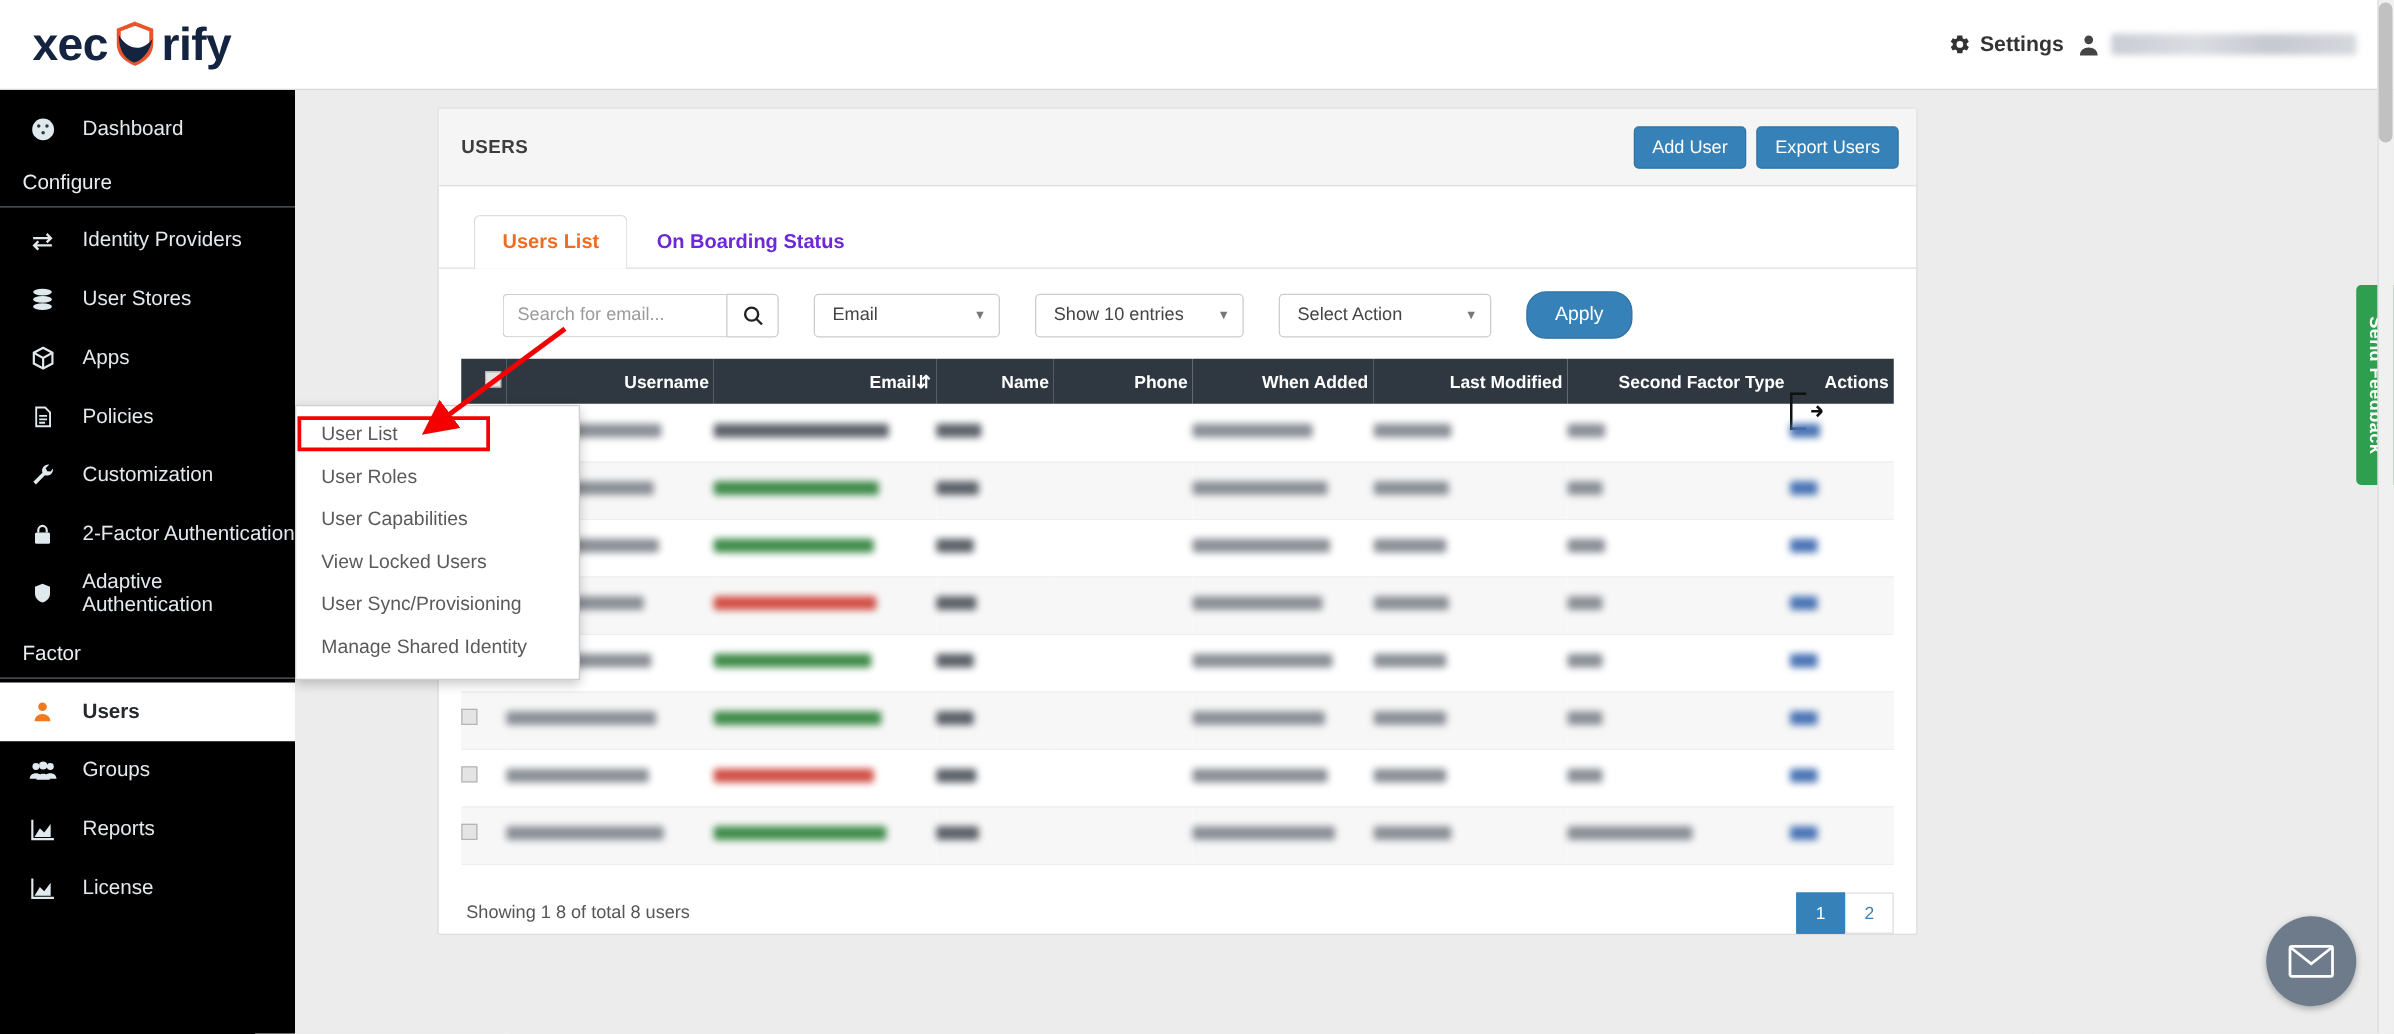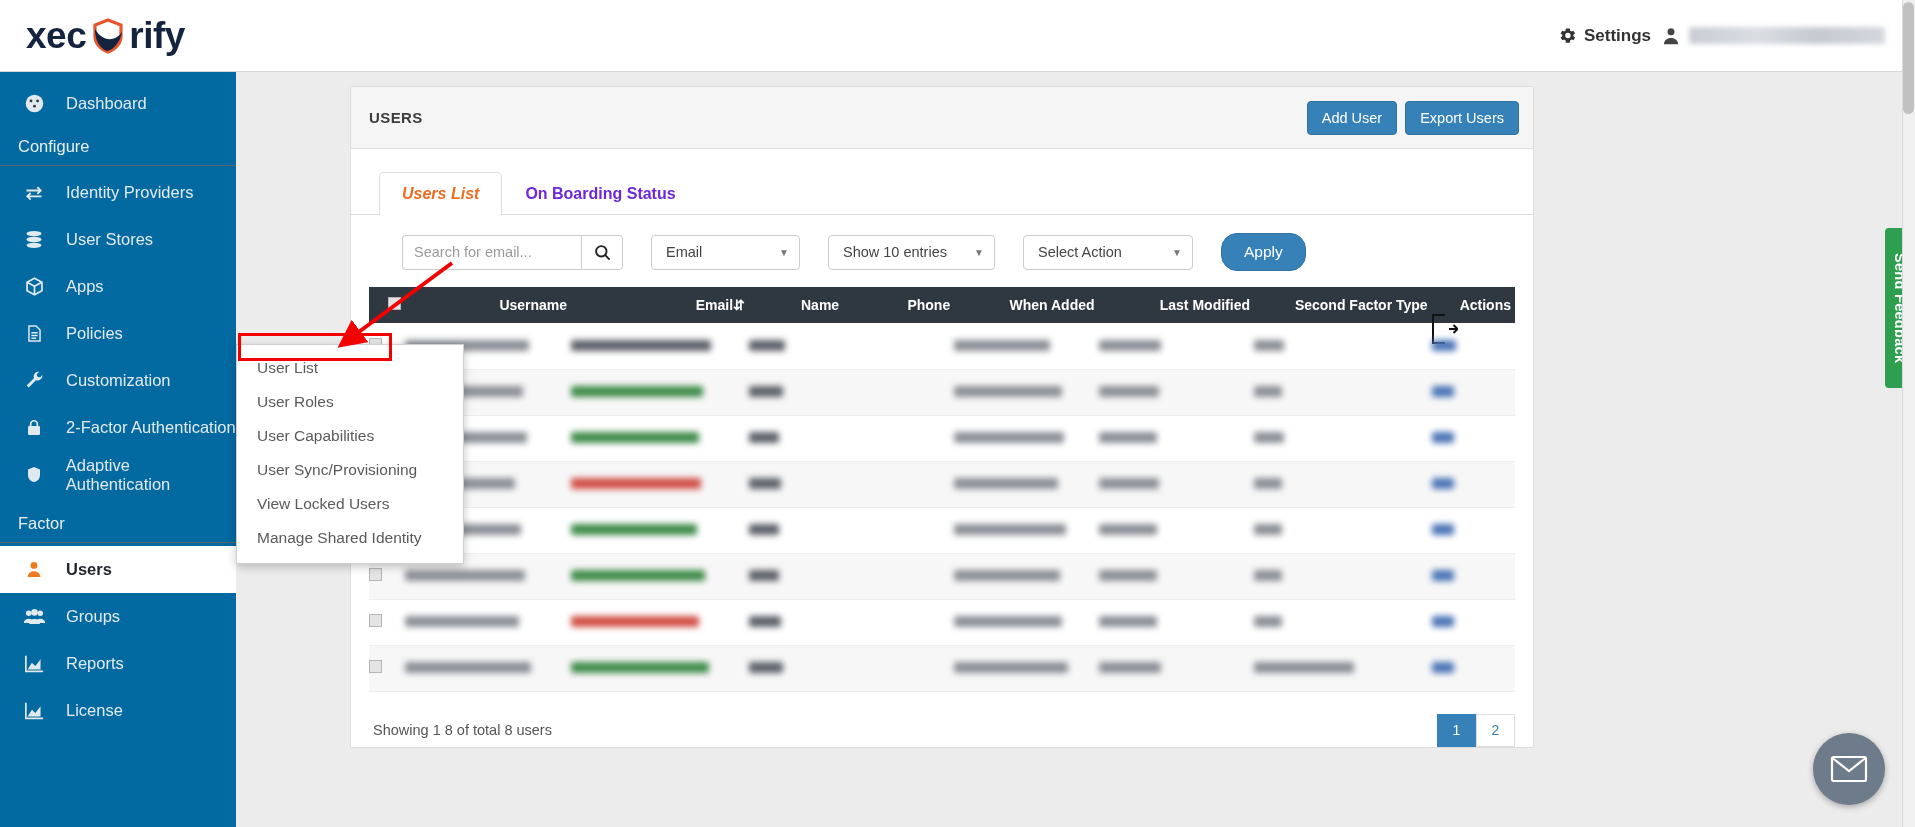--- a/index.html
+++ b/index.html
@@ -31,21 +31,21 @@
   .user-icon-box { display: flex; align-items: center; gap: 8px; }
   .blur-name {
     width: 196px; height: 17px; border-radius: 2px;
     background: linear-gradient(90deg,#c9cdd4 0%, #dadde2 35%, #c5c9d0 65%, #d5d8dd 100%);
     filter: blur(2.6px);
   }
 
   
   .sidebar {
     position: absolute; top: 72px; left: 0; width: 236px; height: 755px;
-    background: #0369a1; color: #dfe6ea; padding-top: 8px;
+    background: #000000; color: #dfe6ea; padding-top: 8px;
   }
   .nav-item {
     display: flex; align-items: center; height: 47px;
     padding-left: 22px; gap: 20px; font-size: 16.5px; color: #e3eaee;
   }
   .nav-item .ico { width: 24px; display: flex; justify-content: center; align-items: center; }
   .nav-item.active { background: #ffffff; color: #23282d; font-weight: bold; }
   .nav-section {
     padding: 10px 0 9px 18px; font-size: 16.5px; color: #e8eef1;
     border-bottom: 1px solid #5a646d; margin-bottom: 3px;
@@ -76,21 +76,21 @@
     font-size: 15.5px; padding: 9px 22px; cursor: pointer; }
 
   
   .tabs { display: flex; padding: 22px 0 0 28px; border-bottom: 1px solid #ddd; }
   .tab {
     padding: 12px 22px; font-size: 16px; font-weight: bold;
     border: 1px solid transparent; border-bottom: none;
     border-radius: 5px 5px 0 0; color: #6d28d9; cursor: pointer;
     position: relative; top: 1px;
   }
-  .tab.active { color: #ef6c20; background: #fff; border-color: #ddd; font-style: italic; }
+  .tab.active { color: #ef6c20; background: #fff; border-color: #ddd; }
 
   
   .toolbar { display: flex; align-items: center; gap: 28px; padding: 18px 0 16px 51px; }
   .search-group { display: flex; }
   .search-input {
     width: 179px; height: 35px; border: 1px solid #ccc; border-right: none;
     border-radius: 4px 0 0 4px; padding: 0 11px; font-size: 14.5px;
     color: #c2410c; outline: none; font-family: "Liberation Sans", sans-serif;
   }
   .search-input::placeholder { color: #9b9b9b; }
@@ -141,21 +141,20 @@
   .pg { width: 39px; height: 33px; border: 1px solid #ddd; background: #fff;
     display: flex; align-items: center; justify-content: center; font-size: 14px; color: #3581b8; }
   .pg.on { background: #3581b8; color: #fff; border-color: #3581b8; }
 
   
   .dropdown {
     position: absolute; left: 236px; top: 324px; width: 228px;
     background: #fff; border: 1px solid #cfcfcf;
     box-shadow: 0 3px 9px rgba(0,0,0,.22); z-index: 40;
     padding: 6px 0 8px 0;
-    margin-top: 20px;
   }
   .dd-item { padding: 8px 0 8px 20px; font-size: 15.5px; color: #5a5a5a; cursor: pointer; }
   .dd-item.hl { position: relative; }
   .hl-box {
     position: absolute; left: 238px; top: 333px; width: 154px; height: 28px;
     border: 3px solid #f40000; z-index: 60; pointer-events: none;
   }
   .arrow-svg { position: absolute; left: 330px; top: 255px; z-index: 55; pointer-events: none; }
 
   
@@ -523,22 +522,22 @@
         <rect x="2" y="2" width="34" height="24" rx="1.5"></rect>
           <path d="M2.5 3l16.5 13L35.5 3"></path>
       </svg>
     </div>
   </div>
 
   <div class="dropdown">
     <div class="dd-item hl">User List</div>
     <div class="dd-item">User Roles</div>
     <div class="dd-item">User Capabilities</div>
+    <div class="dd-item">View Locked Users</div>
     <div class="dd-item">User Sync/Provisioning</div>
-    <div class="dd-item">View Locked Users</div>
     <div class="dd-item">Manage Shared Identity</div>
   </div>
   <div class="hl-box"></div>
 
   <svg class="arrow-svg" width="130" height="100">
     <defs>
       <marker id="ah" markerWidth="7" markerHeight="7" refX="2.5" refY="3.5" orient="auto">
         <path d="M0,0 L7,3.5 L0,7 z" fill="#f40000"></path>
       </marker>
     </defs>

